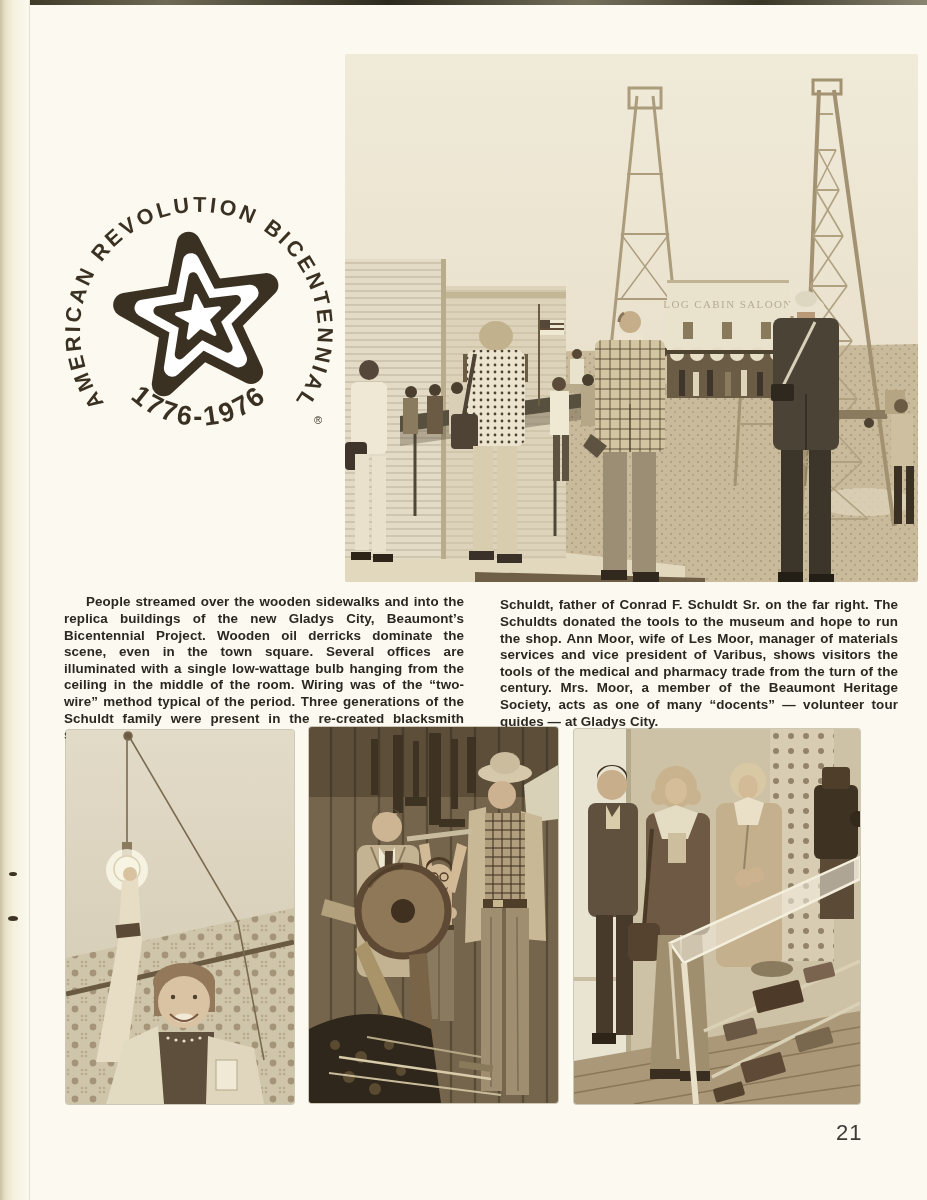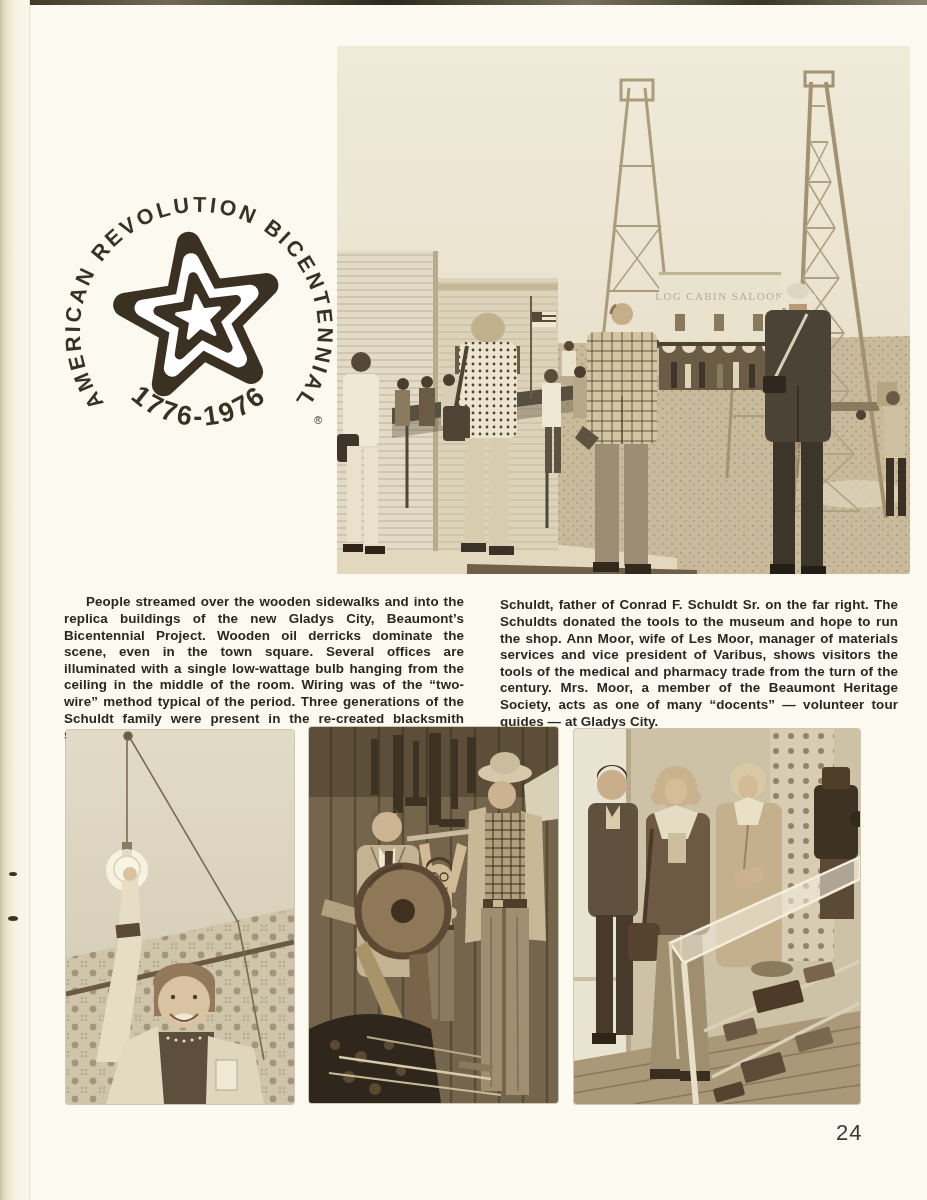--- a/index.html
+++ b/index.html
@@ -74,21 +74,21 @@
       </g>
       <g transform="translate(141 128) scale(0.55) translate(-137.5 -130)">
         <path d="M137.5,55 L155.1,105.7 L208.8,106.8 L166.0,139.3 L181.6,190.7 L137.5,160 L93.4,190.7 L109.0,139.3 L66.2,106.8 L119.9,105.7 Z" fill="#3a3122" stroke="#3a3122" stroke-width="18" stroke-linejoin="round"></path>
       </g>
       <g transform="translate(141 128) scale(0.30) translate(-137.5 -130)">
         <path d="M137.5,55 L155.1,105.7 L208.8,106.8 L166.0,139.3 L181.6,190.7 L137.5,160 L93.4,190.7 L109.0,139.3 L66.2,106.8 L119.9,105.7 Z" fill="#ffffff" stroke="#ffffff" stroke-width="12" stroke-linejoin="round"></path>
       </g>
     </g>
   </svg>
 
-  <figure class="photo main" style="margin:4px" aria-label="Visitors on the dirt street of replica Gladys City: wooden storefronts and scaffolding at left, saloon with bunting in the distance, tall wooden oil derrick at right">
+  <figure class="photo main" style="margin:12px" aria-label="Visitors on the dirt street of replica Gladys City: wooden storefronts and scaffolding at left, saloon with bunting in the distance, tall wooden oil derrick at right">
     <svg viewBox="0 0 573 528">
       <defs>
         <linearGradient id="sky" x1="0" y1="0" x2="0" y2="1">
           <stop offset="0" stop-color="#f0ead9"></stop>
             <stop offset="1" stop-color="#e4dbc4"></stop>
         </linearGradient>
         <pattern id="grain" width="9" height="9" patternUnits="userSpaceOnUse">
           <circle cx="2" cy="3" r="1.1" fill="rgba(90,72,45,.28)"></circle>
           <circle cx="6" cy="7" r="0.9" fill="rgba(60,48,30,.22)"></circle>
         </pattern>
@@ -537,14 +537,14 @@
           <rect x="150" y="292" width="32" height="17" rx="2" fill="#6b5844" transform="rotate(-14 166 300)"></rect>
           <rect x="230" y="236" width="30" height="15" rx="2" fill="#7a6450" transform="rotate(-14 245 243)"></rect>
           <rect x="168" y="328" width="42" height="21" rx="2" fill="#5e4a36" transform="rotate(-16 189 338)"></rect>
           <rect x="222" y="302" width="36" height="17" rx="2" fill="#7a684e" transform="rotate(-16 240 310)"></rect>
           <rect x="140" y="356" width="30" height="14" rx="2" fill="#55432f" transform="rotate(-16 155 363)"></rect>
         </g>
       </g>
     </svg>
   </figure>
 
-  <div class="page-number">24</div>
+  <div class="page-number">21</div>
 </div>
 
 </body></html>

